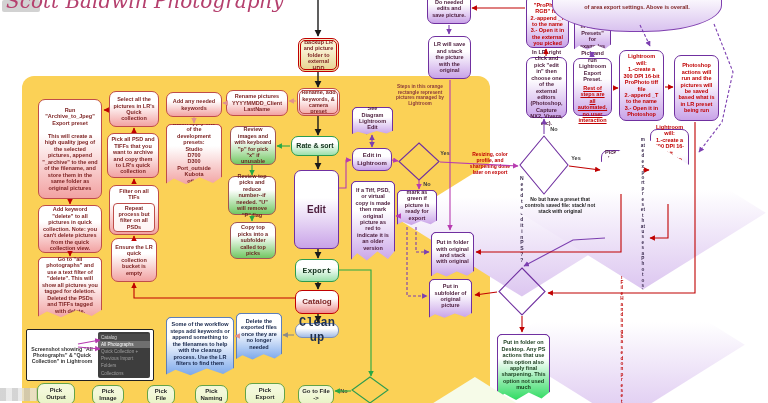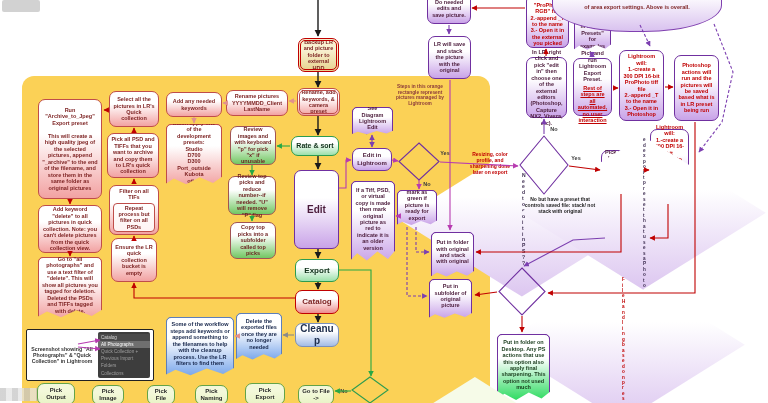--- a/index.html
+++ b/index.html
@@ -3,21 +3,21 @@
 <meta charset="utf-8">
 <style>
   html,body{margin:0;padding:0;background:#fff}
   .stage{position:relative;width:768px;height:403px;overflow:hidden;background:#fff;
          font-family:"Liberation Sans","DejaVu Sans",sans-serif}
   .lr-region{position:absolute;left:22px;top:76px;width:468px;height:345px;
              background:#fbd156;border-radius:12px;z-index:1}
   #nodes{position:absolute;left:0;top:0;width:768px;height:403px;z-index:20}
   #connector-layer{position:absolute;left:0;top:0;z-index:30;pointer-events:none}
   .node{position:absolute;box-sizing:border-box;border:1px solid #888;border-radius:7px;
-        display:flex;flex-direction:column;justify-content:center;
+        display:flex;flex-direction:column;align-items:center;justify-content:center;
         text-align:center;padding:2px 3px;font-size:5.5px;line-height:1.18;font-weight:bold;
         white-space:pre-line;word-break:break-word}
   .type-doc{border-radius:5px 5px 0 0;padding-bottom:8px;
         clip-path:polygon(0 0,100% 0,100% 85%,84% 95%,60% 86%,36% 97%,14% 88%,0 96%)}
   .type-diamond{border:none;padding:10% 16%;border-radius:0}
   .type-cloud{border-radius:46%;border-width:1.5px;border-style:solid;
         justify-content:flex-start;padding-top:29px}
   .dbl{outline:1px solid;outline-offset:-3px}
   .inner-box{border:1px solid;border-radius:4px;margin-top:2px;padding:1px 2px;
         background:rgba(255,255,255,.85)}
@@ -40,20 +40,23 @@
   .site-url{position:absolute;left:6px;top:21px;font-weight:bold;font-size:11px;color:#101010;
         z-index:6;letter-spacing:.2px}
   .watermark{position:absolute;left:0;top:388px;width:74px;height:13px;z-index:8;opacity:.75;
         background:repeating-linear-gradient(90deg,#c6c6c6 0 6px,#e4e4e4 6px 12px)}
 </style>
 </head>
 <body>
 
 <div class="stage">
   <div class="gray-patch"></div>
+  <div class="logo-wrap">
+    <span class="logo-script">Scott Baldwin Photography</span>
+  </div>
   <div class="lr-region"></div>
   <div id="nodes">
       <div class="node type-box" style="left: 38px; top: 99px; width: 64px; height: 100px; background: linear-gradient(rgb(255, 255, 255) 35%, rgb(242, 162, 162)); border-color: rgb(191, 77, 74); outline-color: rgb(191, 77, 74); color: rgb(123, 31, 31); font-size: 5.5px;"><span>Run
 "Archive_to_Jpeg"
 Export preset
 
 This will create a high quality jpeg of the selected pictures, append "_archive" to the end of the filename, and store them in the same folder as original pictures</span></div>
       <div class="node type-box" style="left: 109px; top: 91px; width: 50px; height: 36px; background: linear-gradient(rgb(255, 255, 255) 35%, rgb(242, 162, 162)); border-color: rgb(191, 77, 74); outline-color: rgb(191, 77, 74); color: rgb(123, 31, 31); font-size: 5.5px;"><span>Select all the pictures in LR's Quick collection</span></div>
       <div class="node type-box" style="left: 107px; top: 133px; width: 52px; height: 45px; background: linear-gradient(rgb(255, 255, 255) 35%, rgb(242, 162, 162)); border-color: rgb(191, 77, 74); outline-color: rgb(191, 77, 74); color: rgb(123, 31, 31); font-size: 5.5px;"><span>Pick all PSD and TIFFs that you want to archive and copy them to LR's quick collection</span></div>
       <div class="node type-box" style="left: 109px; top: 185px; width: 50px; height: 50px; background: linear-gradient(rgb(255, 255, 255) 35%, rgb(242, 162, 162)); border-color: rgb(191, 77, 74); outline-color: rgb(191, 77, 74); color: rgb(123, 31, 31); font-size: 5.5px;"><span>Filter on all TIFs</span><div class="inner-box" style="border-color: rgb(191, 77, 74);">Repeat process but filter on all PSDs</div></div>
@@ -71,23 +74,23 @@
 other</span></div>
       <div class="node type-box" style="left: 226px; top: 90px; width: 62px; height: 26px; background: linear-gradient(rgb(255, 255, 255) 35%, rgb(242, 162, 162)); border-color: rgb(191, 77, 74); outline-color: rgb(191, 77, 74); color: rgb(123, 31, 31); font-size: 5.5px;"><span>Rename  pictures
 YYYYMMDD_Client
 LastName</span></div>
       <div class="node type-doc" style="left: 166px; top: 317px; width: 68px; height: 60px; background: linear-gradient(rgb(255, 255, 255) 35%, rgb(121, 166, 234)); border-color: rgb(93, 127, 186); outline-color: rgb(93, 127, 186); color: rgb(21, 37, 74); font-size: 5.5px; filter: drop-shadow(rgb(93, 127, 186) 0px 0px 0.6px);"><span>Some of the workflow steps add keywords or append something to the filenames to help with the cleanup process. Use the LR filters to find them</span></div>
       <div class="node type-doc" style="left: 236px; top: 313px; width: 46px; height: 48px; background: linear-gradient(rgb(255, 255, 255) 35%, rgb(121, 166, 234)); border-color: rgb(93, 127, 186); outline-color: rgb(93, 127, 186); color: rgb(21, 37, 74); font-size: 5.5px; filter: drop-shadow(rgb(93, 127, 186) 0px 0px 0.6px);"><span>Delete the exported files once they are no longer needed</span></div>
       <div class="node type-box dbl" style="left: 298px; top: 38px; width: 41px; height: 34px; background: linear-gradient(rgb(248, 240, 208) 35%, rgb(230, 210, 142)); border-color: rgb(192, 0, 0); outline-color: rgb(192, 0, 0); color: rgb(123, 31, 31); font-size: 5.5px;"><span>Backup LR and picture folder to external HDD</span></div>
       <div class="node type-box dbl" style="left: 297px; top: 88px; width: 43px; height: 28px; background: linear-gradient(rgb(255, 255, 255) 35%, rgb(242, 162, 162)); border-color: rgb(191, 77, 74); outline-color: rgb(191, 77, 74); color: rgb(123, 31, 31); font-size: 5.5px;"><span>Rename, add keywords, &amp; camera preset</span></div>
       <div class="node type-box" style="left: 291px; top: 136px; width: 48px; height: 20px; background: linear-gradient(rgb(255, 255, 255) 35%, rgb(156, 224, 171)); border-color: rgb(44, 156, 80); outline-color: rgb(44, 156, 80); color: rgb(16, 48, 26); font-size: 7px;"><span>Rate &amp; sort</span></div>
       <div class="node type-box" style="left: 294px; top: 170px; width: 45px; height: 79px; background: linear-gradient(rgb(255, 255, 255) 35%, rgb(201, 163, 232)); border-color: rgb(112, 48, 160); outline-color: rgb(112, 48, 160); color: rgb(74, 26, 58); font-size: 10px;"><span>Edit</span></div>
-      <div class="node type-box" style="left: 295px; top: 259px; width: 44px; height: 23px; background: linear-gradient(rgb(255, 255, 255) 35%, rgb(156, 224, 171)); border-color: rgb(44, 156, 80); outline-color: rgb(44, 156, 80); color: rgb(16, 48, 26); font-size: 8px;"><span>Export</span></div>
+      <div class="node type-box" style="left: 295px; top: 259px; width: 44px; height: 23px; background: linear-gradient(rgb(255, 255, 255) 35%, rgb(156, 224, 171)); border-color: rgb(44, 156, 80); outline-color: rgb(44, 156, 80); color: rgb(16, 48, 26); font-size: 8px; font-family: Liberation Mono, monospace;"><span>Export</span></div>
       <div class="node type-box" style="left: 295px; top: 290px; width: 44px; height: 24px; background: linear-gradient(rgb(255, 255, 255) 35%, rgb(236, 141, 141)); border-color: rgb(192, 0, 0); outline-color: rgb(192, 0, 0); color: rgb(123, 31, 31); font-size: 8px;"><span>Catalog</span></div>
-      <div class="node type-box" style="left: 295px; top: 323px; width: 44px; height: 24px; background: linear-gradient(rgb(255, 255, 255) 35%, rgb(163, 188, 230)); border-color: rgb(122, 144, 187); outline-color: rgb(122, 144, 187); color: rgb(32, 48, 79); font-size: 10px;"><span>Cleanup</span></div>
+      <div class="node type-box" style="left: 295px; top: 323px; width: 44px; height: 15px; background: linear-gradient(rgb(255, 255, 255) 35%, rgb(163, 188, 230)); border-color: rgb(122, 144, 187); outline-color: rgb(122, 144, 187); color: rgb(32, 48, 79); font-size: 12px; font-family: Liberation Mono, monospace;"><span>Cleanup</span></div>
       <div class="node type-doc" style="left: 352px; top: 107px; width: 41px; height: 28px; background: linear-gradient(rgb(255, 255, 255) 35%, rgb(201, 163, 232)); border-color: rgb(112, 48, 160); outline-color: rgb(112, 48, 160); color: rgb(74, 26, 58); font-size: 5.5px; filter: drop-shadow(rgb(112, 48, 160) 0px 0px 0.6px);"><span>See Diagram Lightroom Edit</span></div>
       <div class="node type-box" style="left: 352px; top: 148px; width: 40px; height: 23px; background: linear-gradient(rgb(255, 255, 255) 35%, rgb(201, 163, 232)); border-color: rgb(112, 48, 160); outline-color: rgb(112, 48, 160); color: rgb(74, 26, 58); font-size: 6px;"><span>Edit in Lightroom</span></div>
       <div class="node type-diamond" style="left: 399px; top: 143px; width: 40px; height: 37px; background: linear-gradient(rgb(255, 255, 255) 35%, rgb(220, 198, 240)); border-color: rgb(112, 48, 160); outline-color: rgb(112, 48, 160); color: rgb(58, 42, 78); font-size: 5px; clip-path: polygon(50% 0px, 100% 50%, 50% 100%, 0px 50%);"><span>Need to edit in PS??</span></div>
       <div class="node type-doc" style="left: 351px; top: 181px; width: 44px; height: 82px; background: linear-gradient(rgb(255, 255, 255) 35%, rgb(201, 163, 232)); border-color: rgb(112, 48, 160); outline-color: rgb(112, 48, 160); color: rgb(74, 26, 58); font-size: 5.5px; filter: drop-shadow(rgb(112, 48, 160) 0px 0px 0.6px);"><span>If a Tiff, PSD, or virtual copy is made then mark original picture as red to indicate it is an older version</span></div>
       <div class="node type-doc" style="left: 397px; top: 190px; width: 40px; height: 36px; background: linear-gradient(rgb(255, 255, 255) 35%, rgb(201, 163, 232)); border-color: rgb(112, 48, 160); outline-color: rgb(112, 48, 160); color: rgb(74, 26, 58); font-size: 5.5px; filter: drop-shadow(rgb(112, 48, 160) 0px 0px 0.6px);"><span>mark as green if picture is ready for export</span></div>
       <div class="node type-doc" style="left: 431px; top: 232px; width: 43px; height: 46px; background: linear-gradient(rgb(255, 255, 255) 35%, rgb(201, 163, 232)); border-color: rgb(112, 48, 160); outline-color: rgb(112, 48, 160); color: rgb(74, 26, 58); font-size: 5.5px; filter: drop-shadow(rgb(112, 48, 160) 0px 0px 0.6px);"><span>Put in folder with original and stack with original</span></div>
       <div class="node type-doc" style="left: 429px; top: 279px; width: 43px; height: 40px; background: linear-gradient(rgb(255, 255, 255) 35%, rgb(201, 163, 232)); border-color: rgb(112, 48, 160); outline-color: rgb(112, 48, 160); color: rgb(74, 26, 58); font-size: 5.5px; filter: drop-shadow(rgb(112, 48, 160) 0px 0px 0.6px);"><span>Put in subfolder of original picture</span></div>
       <div class="node type-diamond" style="left: 499px; top: 268px; width: 46px; height: 47px; background: linear-gradient(rgb(255, 255, 255) 35%, rgb(220, 198, 240)); border-color: rgb(112, 48, 160); outline-color: rgb(112, 48, 160); color: rgb(192, 0, 0); font-size: 4.6px; clip-path: polygon(50% 0px, 100% 50%, 50% 100%, 0px 50%);"><span>Tiff File Handling based on preset in LR</span></div>
       <div class="node type-doc" style="left: 497px; top: 334px; width: 53px; height: 68px; background: linear-gradient(rgb(255, 255, 255) 35%, rgb(42, 218, 94)); border-color: rgb(112, 48, 160); outline-color: rgb(112, 48, 160); color: rgb(23, 58, 26); font-size: 5.5px; filter: drop-shadow(rgb(112, 48, 160) 0px 0px 0.6px);"><span>Put in folder on Desktop. Any PS actions that use this option also apply final sharpening. This option not used much</span></div>
       <div class="node type-box" style="left: 427px; top: -7px; width: 44px; height: 31px; background: linear-gradient(rgb(255, 255, 255) 35%, rgb(201, 163, 232)); border-color: rgb(112, 48, 160); outline-color: rgb(112, 48, 160); color: rgb(74, 26, 58); font-size: 5.5px;"><span>Do needed edits and save picture.</span></div>

